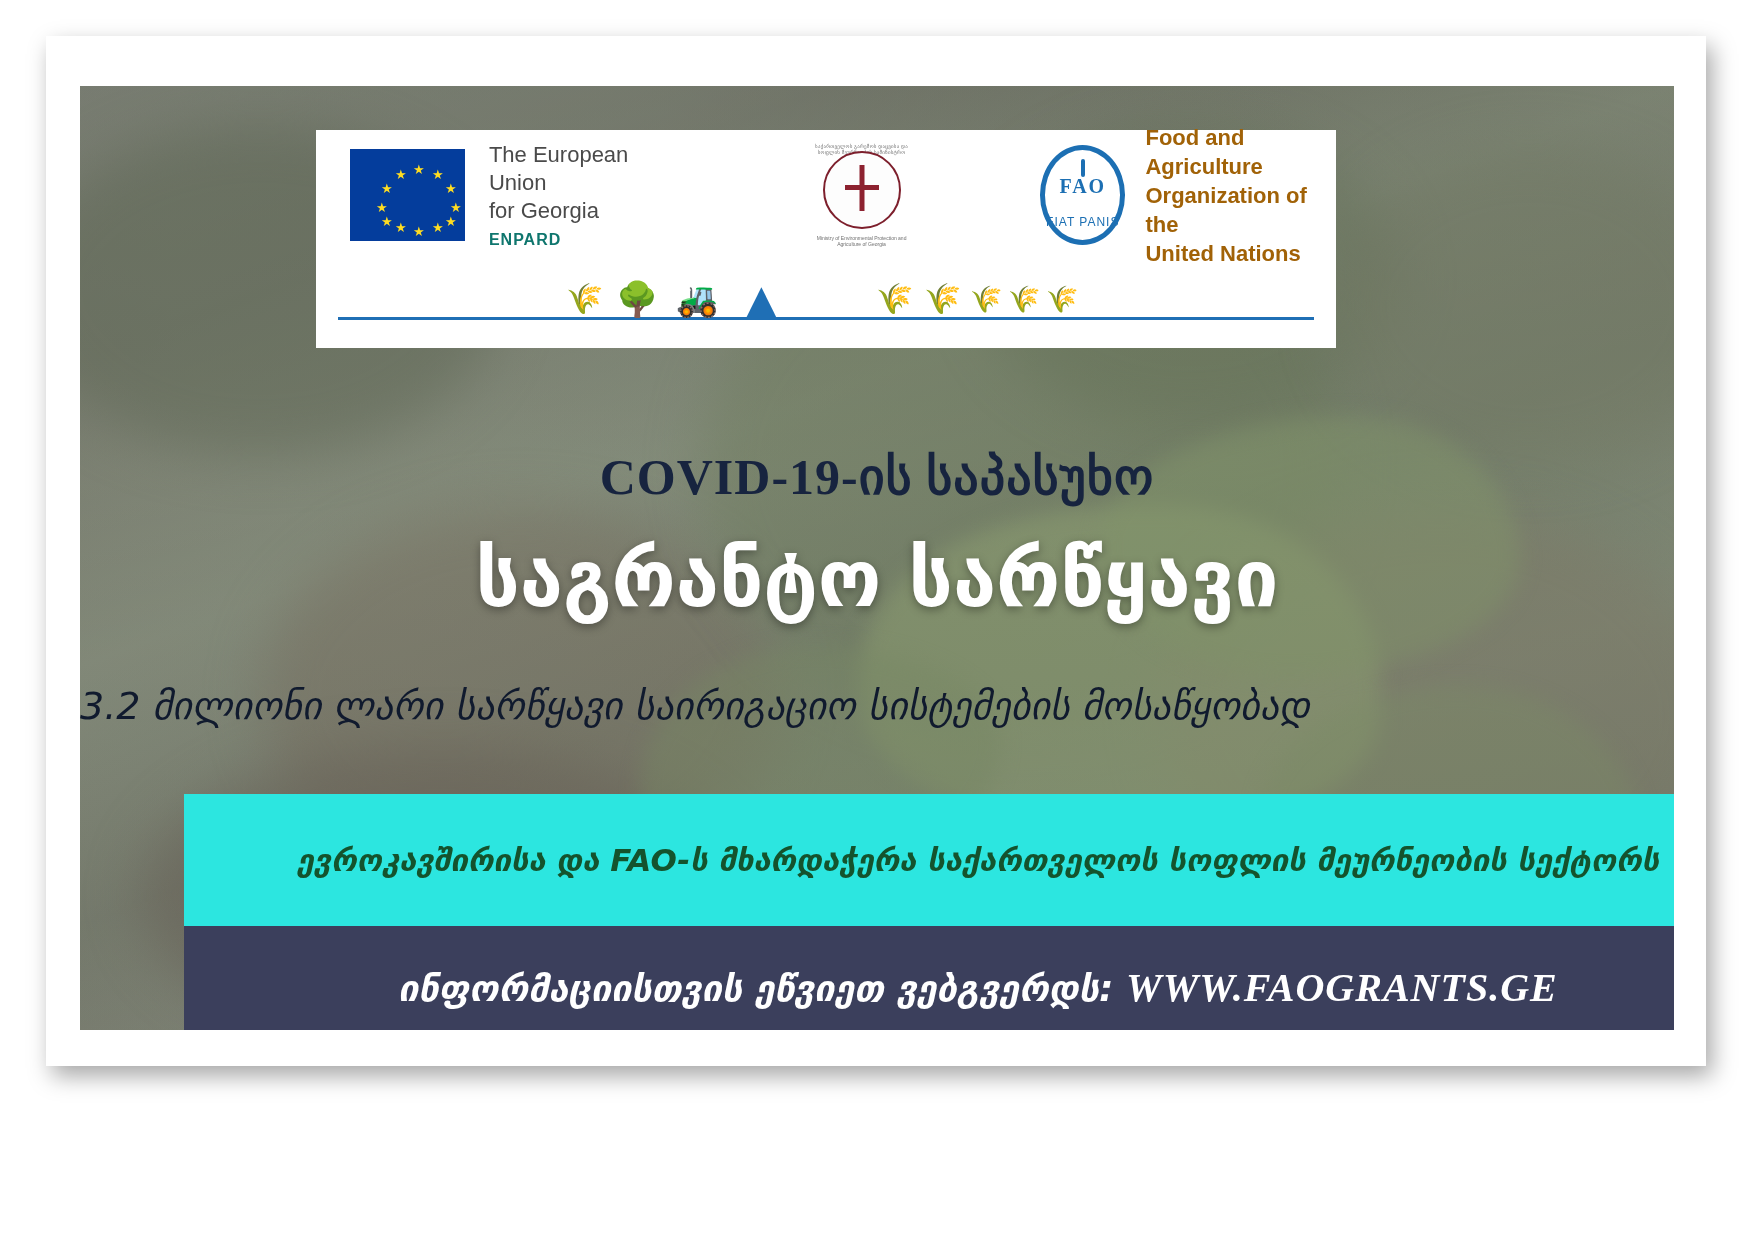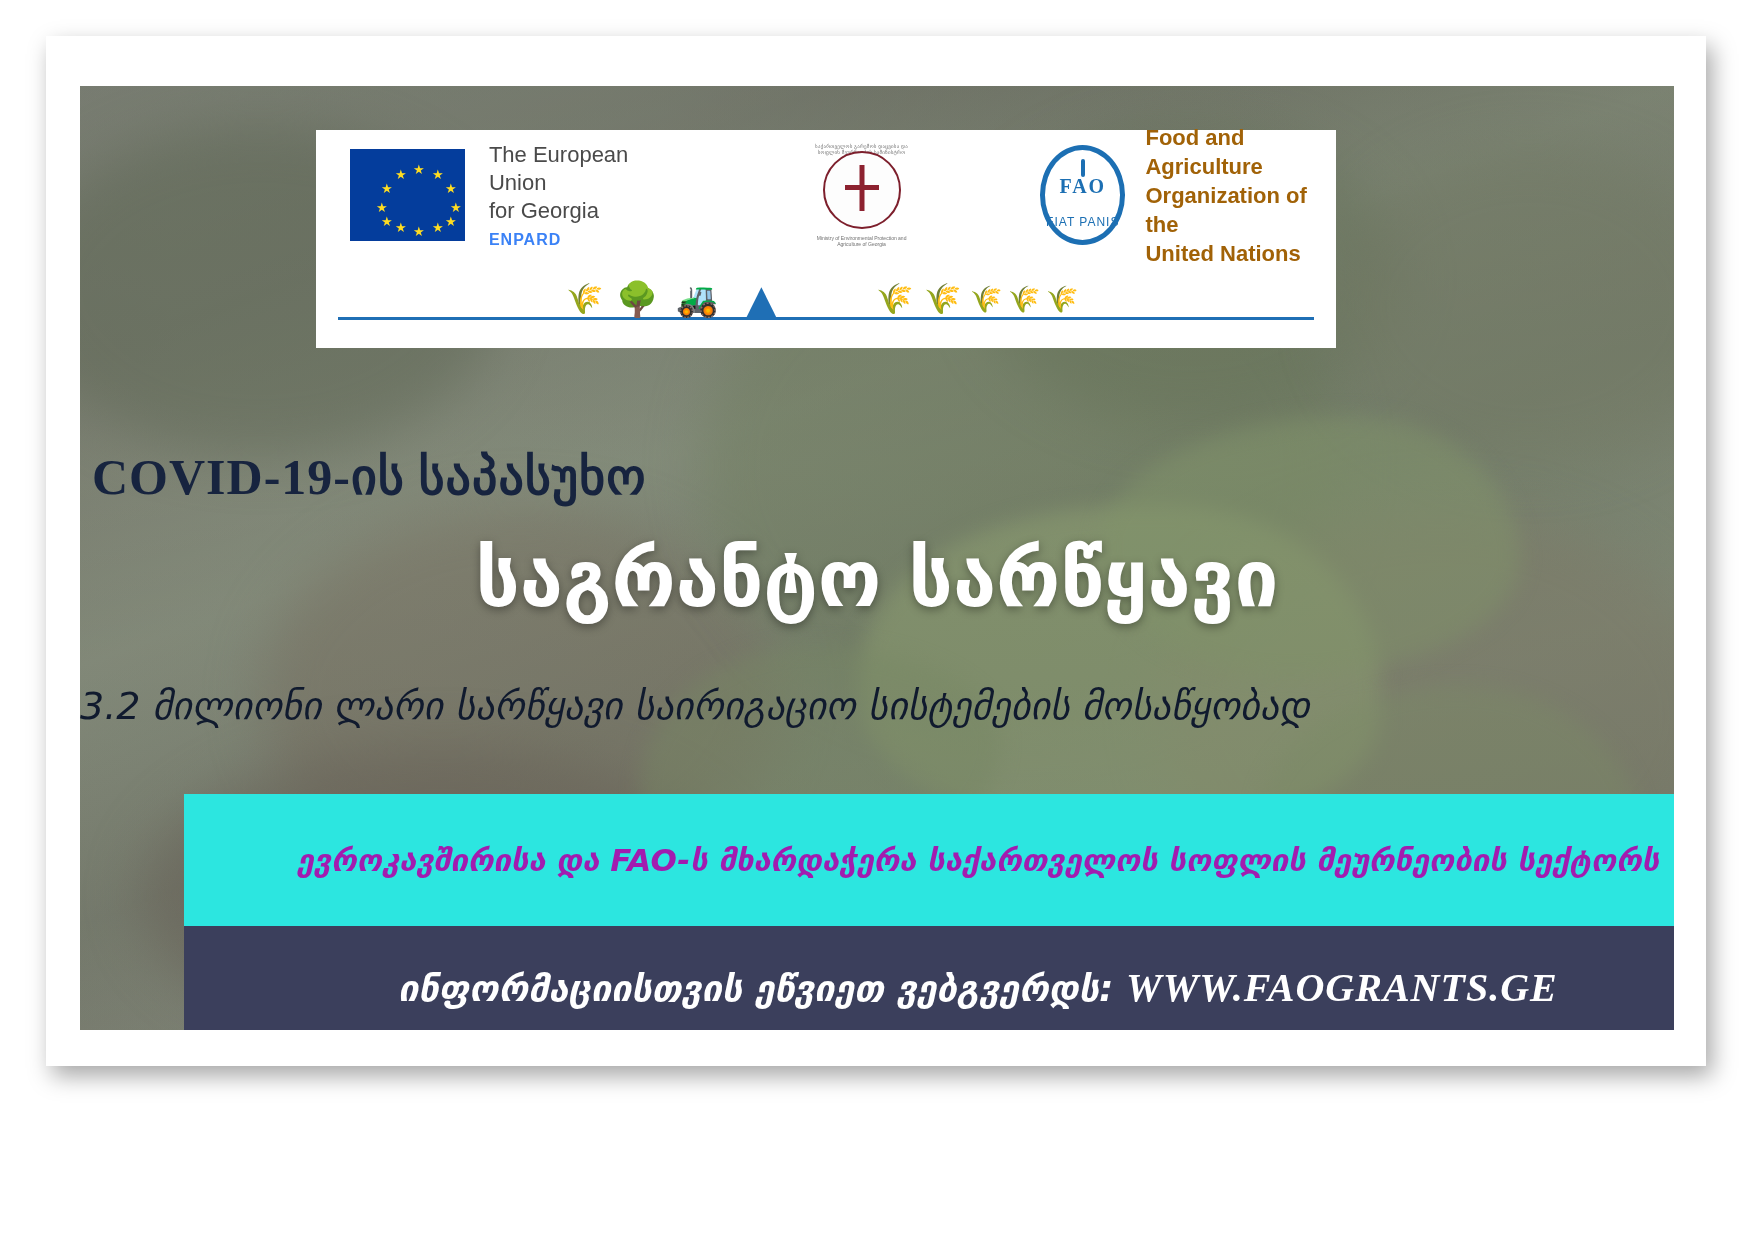--- a/index.html
+++ b/index.html
@@ -126,21 +126,21 @@
     font-size: 13px;
     line-height: 13px;
   }
   .eu-text {
     margin-left: 24px;
     color: #4a4a4a;
     font-family: "Liberation Sans", sans-serif;
   }
   .eu-text .l1 { font-size: 22px; line-height: 28px; }
   .eu-text .l2 { font-size: 22px; line-height: 28px; }
-  .eu-text .l3 { font-size: 16px; font-weight: bold; letter-spacing: 1px; margin-top: 6px; color: #3b82f6;}
+  .eu-text .l3 { font-size: 16px; font-weight: bold; letter-spacing: 1px; margin-top: 6px; color: #0f766e;}
 
   .gov-emblem {
     margin-left: 150px;
     width: 112px;
     height: 104px;
     position: relative;
     text-align: center;
   }
   .gov-emblem .ring {
     position: absolute;
@@ -226,22 +226,23 @@
     position: absolute;
     bottom: 20px;
     color: #1f6fb5;
     font-size: 34px;
     line-height: 34px;
   }
 
   
   .title-covid {
     position: absolute;
-    left: 12px; right: 0;
+    left: 0; right: 0;
     top: 362px;
+    text-align: center;
     font-family: "Liberation Serif", serif;
     font-weight: bold;
     font-size: 50px;
     color: #17243f;
     letter-spacing: 1px;
   }
   .title-main {
     position: absolute;
     left: 0; right: 0;
     top: 448px;
@@ -274,21 +275,21 @@
     background: #2ce6e0;
     display: flex;
     align-items: center;
     justify-content: center;
   }
   .band-cyan .txt {
     font-family: "DejaVu Sans", sans-serif;
     font-style: italic;
     font-weight: bold;
     font-size: 31px;
-    color: #a21caf;
+    color: #14532d;
     text-align: left;
     padding: 0 24px;
   }
   .band-navy {
     position: absolute;
     left: 104px;
     top: 840px;
     width: 1588px;
     height: 122px;
     background: #3b3f5c;

